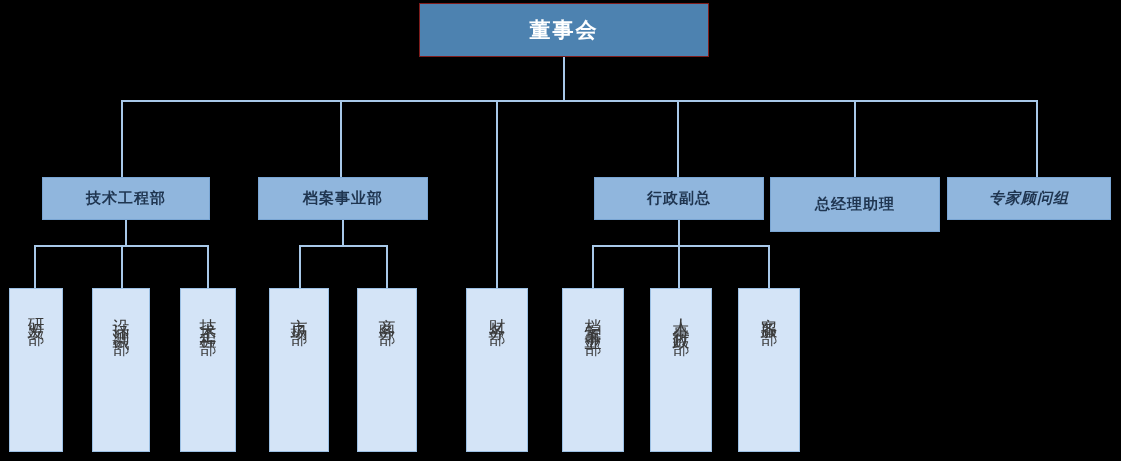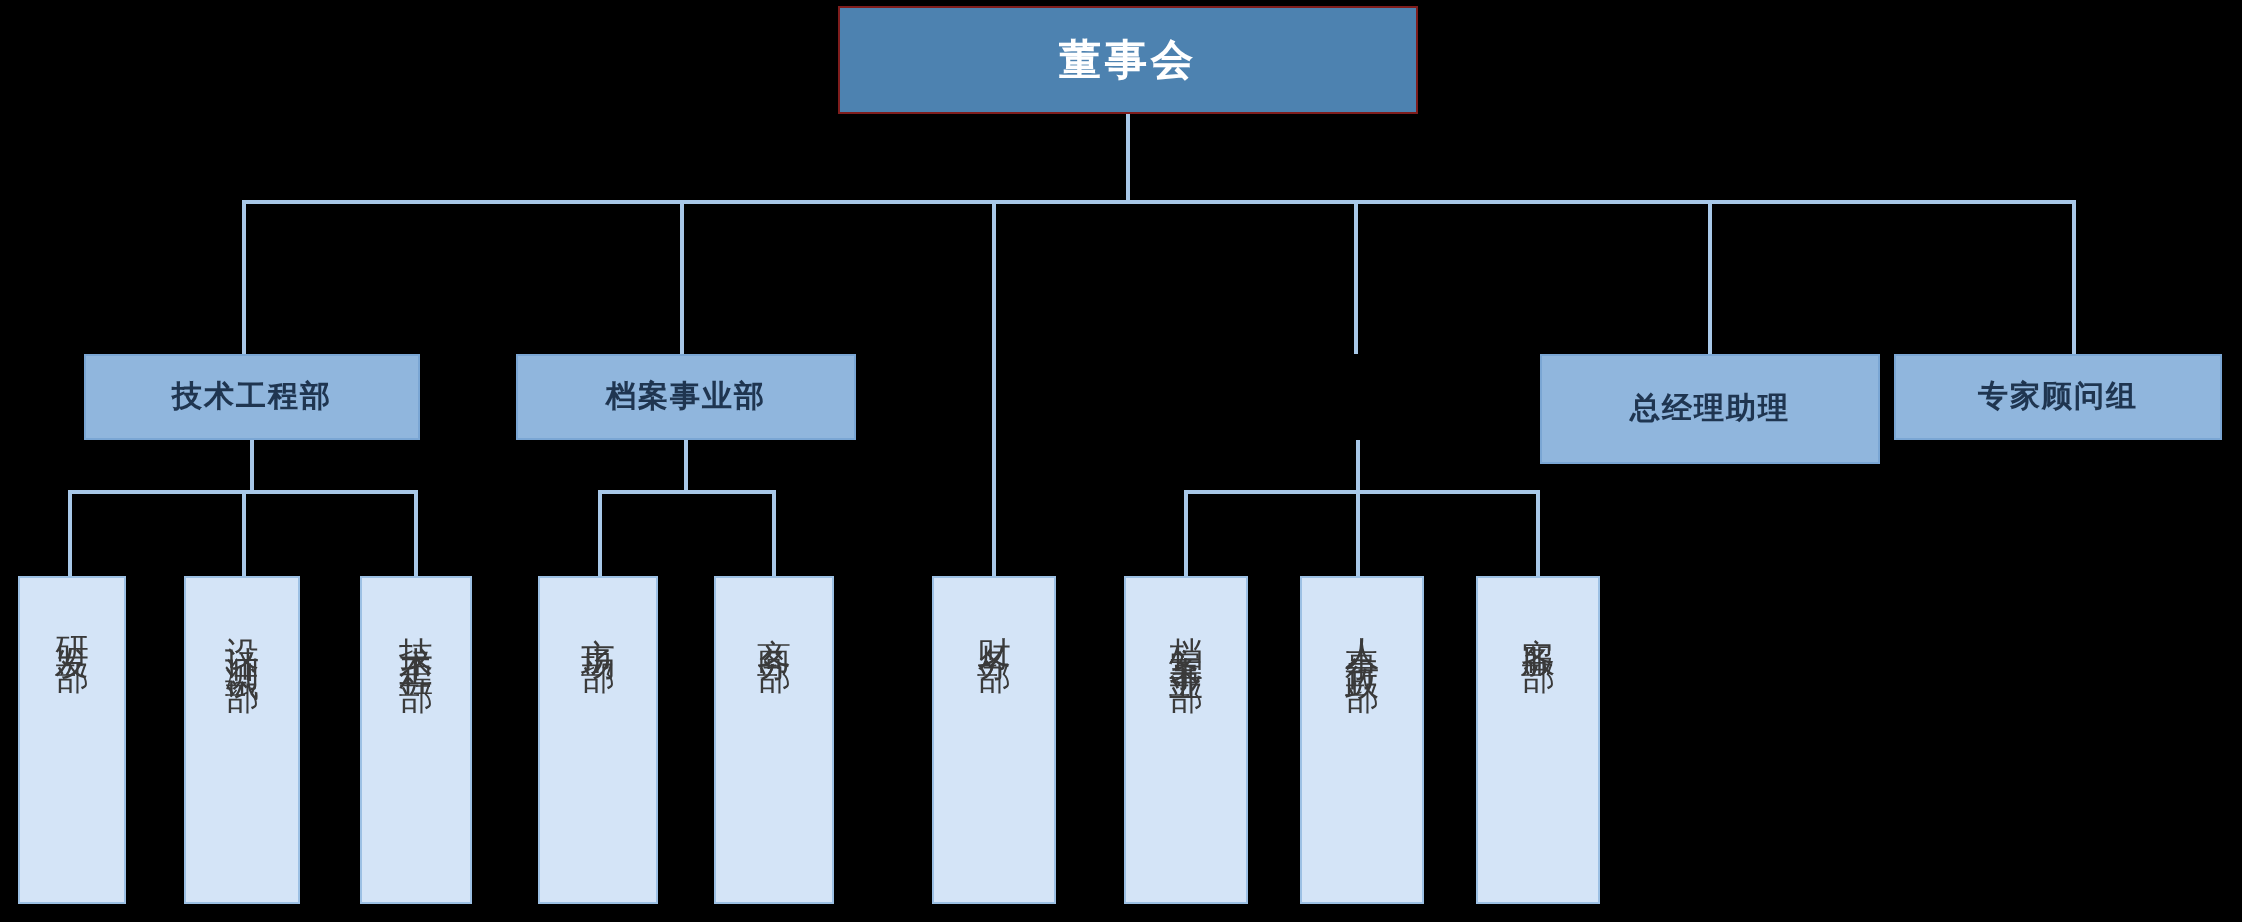--- a/index.html
+++ b/index.html
@@ -84,24 +84,27 @@
   <div class="connector v" style="left:677px; top:100px; height:77px;"></div>
   <div class="connector v" style="left:854px; top:100px; height:77px;"></div>
   <div class="connector v" style="left:1036px; top:100px; height:77px;"></div>
 
   <div class="node level2" style="left:42px; top:177px; width:168px; height:43px;">
     <span>技术工程部</span>
   </div>
   <div class="node level2" style="left:258px; top:177px; width:170px; height:43px;">
     <span>档案事业部</span>
   </div>
+  <div class="node level2" style="left:594px; top:177px; width:170px; height:43px;">
+    <span>行政副总</span>
+  </div>
   <div class="node level2" style="left:770px; top:177px; width:170px; height:55px;">
     <span>总经理助理</span>
   </div>
-  <div class="node level2" style="left:947px; top:177px; width:164px; height:43px;">
+  <div class="node level2" style="left:947px; top:177px; width:164px; height:43px;font-style:italic;">
     <span>专家顾问组</span>
   </div>
 
   <div class="connector v" style="left:125px; top:220px; height:25px;"></div>
   <div class="connector h" style="left:34px; top:245px; width:175px;"></div>
   <div class="connector v" style="left:34px; top:245px; height:43px;"></div>
   <div class="connector v" style="left:121px; top:245px; height:43px;"></div>
   <div class="connector v" style="left:207px; top:245px; height:43px;"></div>
 
   <div class="connector v" style="left:342px; top:220px; height:25px;"></div>

